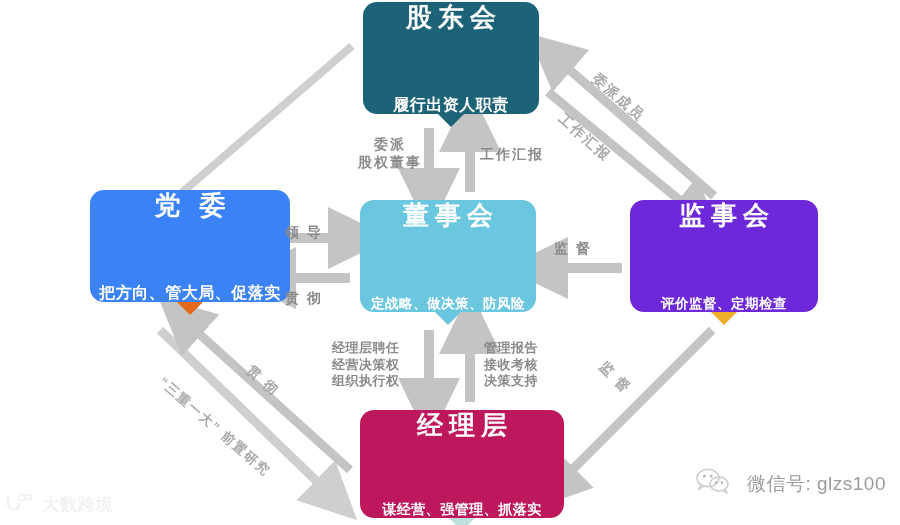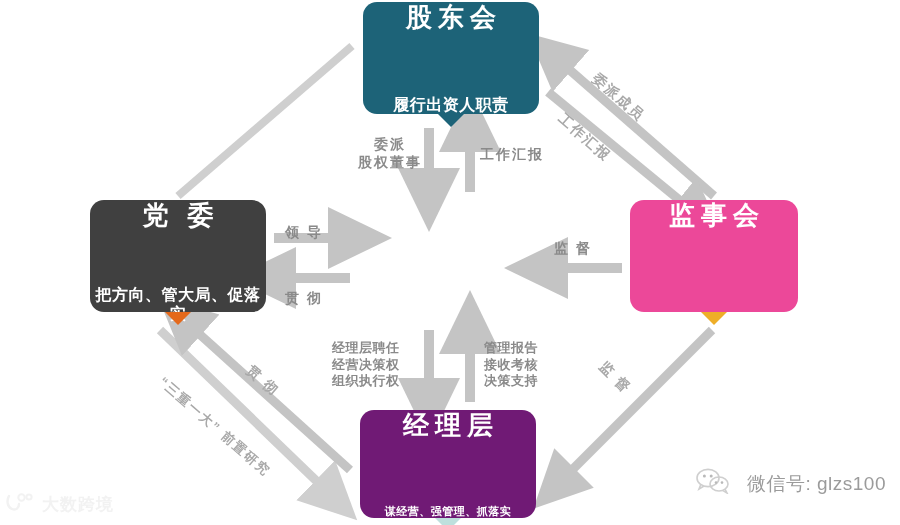--- a/index.html
+++ b/index.html
@@ -62,47 +62,47 @@
     line-height: 1.2;
   }
   
   #node-shareholders {
     left: 363px; top: 2px; width: 176px; height: 112px;
     background: #1d6378;
   }
   #node-shareholders .tail { border-top: 13px solid #1d6378; }
 
   #node-party {
-    left: 90px; top: 200px; width: 176px; height: 112px;
-    background: #404040;
+    left: 90px; top: 190px; width: 200px; height: 112px;
+    background: #3b82f6;
   }
   #node-party .tail { border-top: 13px solid #e4691b; }
   #node-party .node-sub { font-size: 16px; }
 
   #node-board {
     left: 360px; top: 200px; width: 176px; height: 112px;
     background: #6bc7e0;
   }
   #node-board .tail { border-top: 13px solid #6bc7e0; }
   #node-board .node-sub { font-size: 13.5px; }
 
   #node-supervisors {
-    left: 630px; top: 200px; width: 168px; height: 112px;
-    background: #ec4899;
+    left: 630px; top: 200px; width: 188px; height: 112px;
+    background: #6d28d9;
   }
   #node-supervisors .tail { border-top: 13px solid #eeae28; }
   #node-supervisors .node-sub { font-size: 13.5px; }
 
   #node-management {
-    left: 360px; top: 410px; width: 176px; height: 108px;
-    background: #701a75;
+    left: 360px; top: 410px; width: 204px; height: 108px;
+    background: #be185d;
   }
   #node-management .tail { border-top: 13px solid #bee0dd; }
   #node-management .node-title { color: #ffffff; }
-  #node-management .node-sub { font-size: 11px; color: #ffffff; }
+  #node-management .node-sub { font-size: 14px; color: #ffffff; }
 
   .edge-label {
     position: absolute;
     color: #8a8a8a;
     font-size: 14px;
     font-weight: bold;
     letter-spacing: 2px;
     line-height: 1.28;
     white-space: pre;
     z-index: 6;
@@ -190,23 +190,29 @@
     <div class="node-sub">履行出资人职责</div>
     <span class="tail"></span>
   </div>
 
   <div class="node" id="node-party">
     <div class="node-title">党 委</div>
     <div class="node-sub">把方向、管大局、促落实</div>
     <span class="tail"></span>
   </div>
 
+  <div class="node" id="node-board">
+    <div class="node-title">董事会</div>
+    <div class="node-sub">定战略、做决策、防风险</div>
+    <span class="tail"></span>
+  </div>
 
   <div class="node" id="node-supervisors">
     <div class="node-title">监事会</div>
+    <div class="node-sub">评价监督、定期检查</div>
     <span class="tail"></span>
   </div>
 
   <div class="node" id="node-management">
     <div class="node-title">经理层</div>
     <div class="node-sub">谋经营、强管理、抓落实</div>
     <span class="tail"></span>
   </div>
 
   <div class="edge-label" style="left:355px; top:136px; text-align:center; width:70px;">委派

